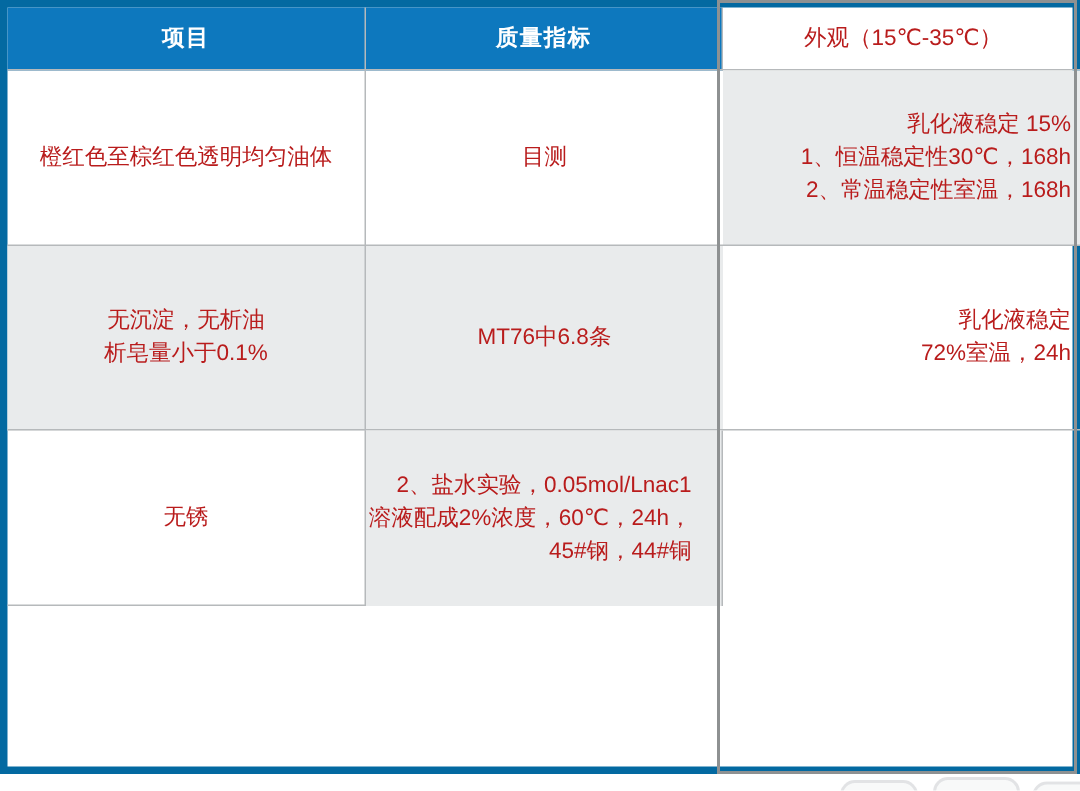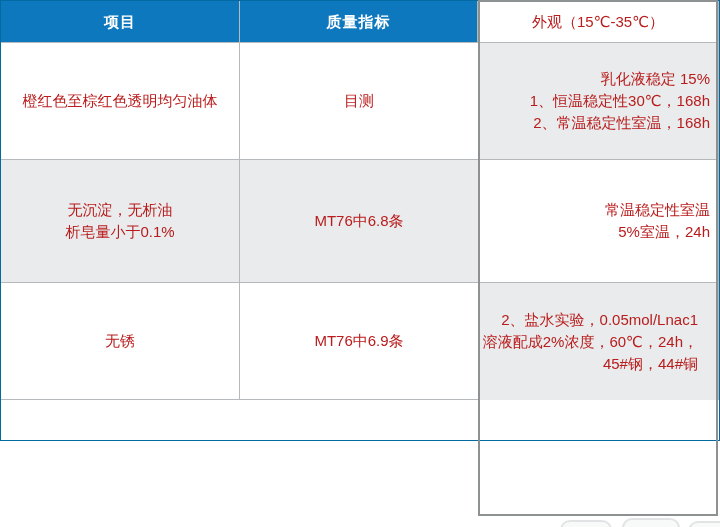--- a/index.html
+++ b/index.html
@@ -7,22 +7,22 @@
   body {
     width: 720px; height: 527px;
     font-family: "Liberation Sans", "DejaVu Sans", sans-serif;
     position: relative;
     overflow: hidden;
   }
   .page { position: relative; width: 720px; height: 527px; background: #ffffff; }
 
   .spec-table {
     position: absolute; left: 0; top: 0;
-    width: 720px; height: 441px;
-    border: 1px solid #0369a1;
+    width: 720px; height: 516px;
+    border: 5px solid #0369a1;
     display: grid;
     grid-template-columns: 239px 238px 241px;
     grid-template-rows: 42px 117px 123px 117px 114px;
     background: #ffffff;
   }
 
   .cell {
     display: flex; flex-direction: column;
     justify-content: center; align-items: center;
     text-align: center;
@@ -102,28 +102,25 @@
     </div>
     <div class="cell stripe">
       <div class="line">无沉淀，无析油</div>
       <div class="line">析皂量小于0.1%</div>
     </div>
     <div class="cell stripe last-col">
       <div class="line">MT76中6.8条</div>
     </div>
 
     <div class="cell left pad34">
-      <div class="line">常温稳定性室温</div>
-      <div class="line">5%室温，24h</div>
+      <div class="line">乳化液稳定</div>
+      <div class="line">72%室温，24h</div>
     </div>
     <div class="cell">
       <div class="line">无锈</div>
-    </div>
-    <div class="cell last-col">
-      <div class="line">MT76中6.9条</div>
     </div>
 
     <div class="cell stripe left pad22 last-row">
       <div class="line">2、盐水实验，0.05mol/Lnac1</div>
       <div class="line">溶液配成2%浓度，60℃，24h，</div>
       <div class="line">45#钢，44#铜</div>
     </div>
 
   </div>
 

